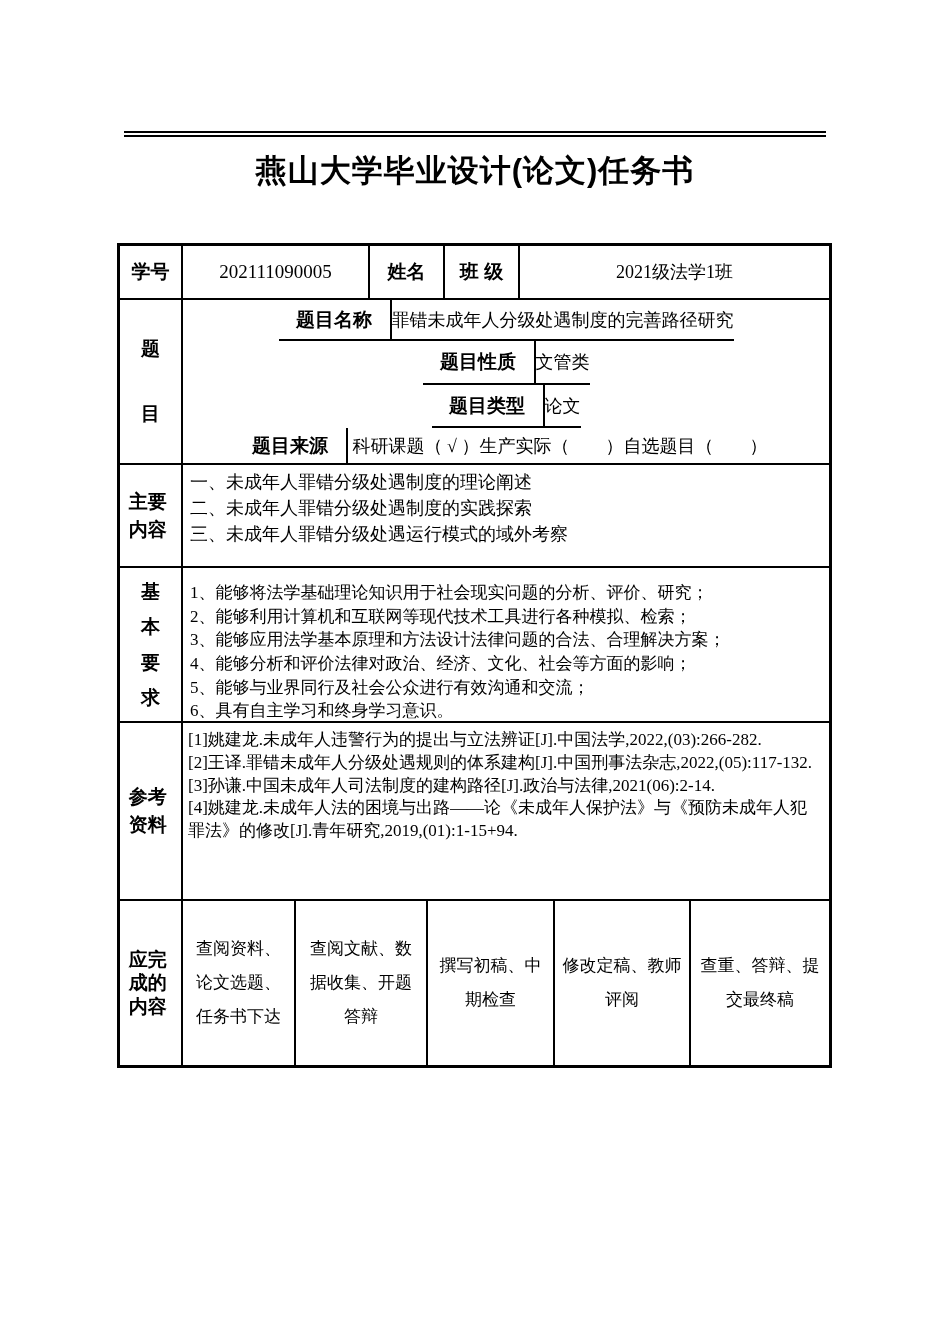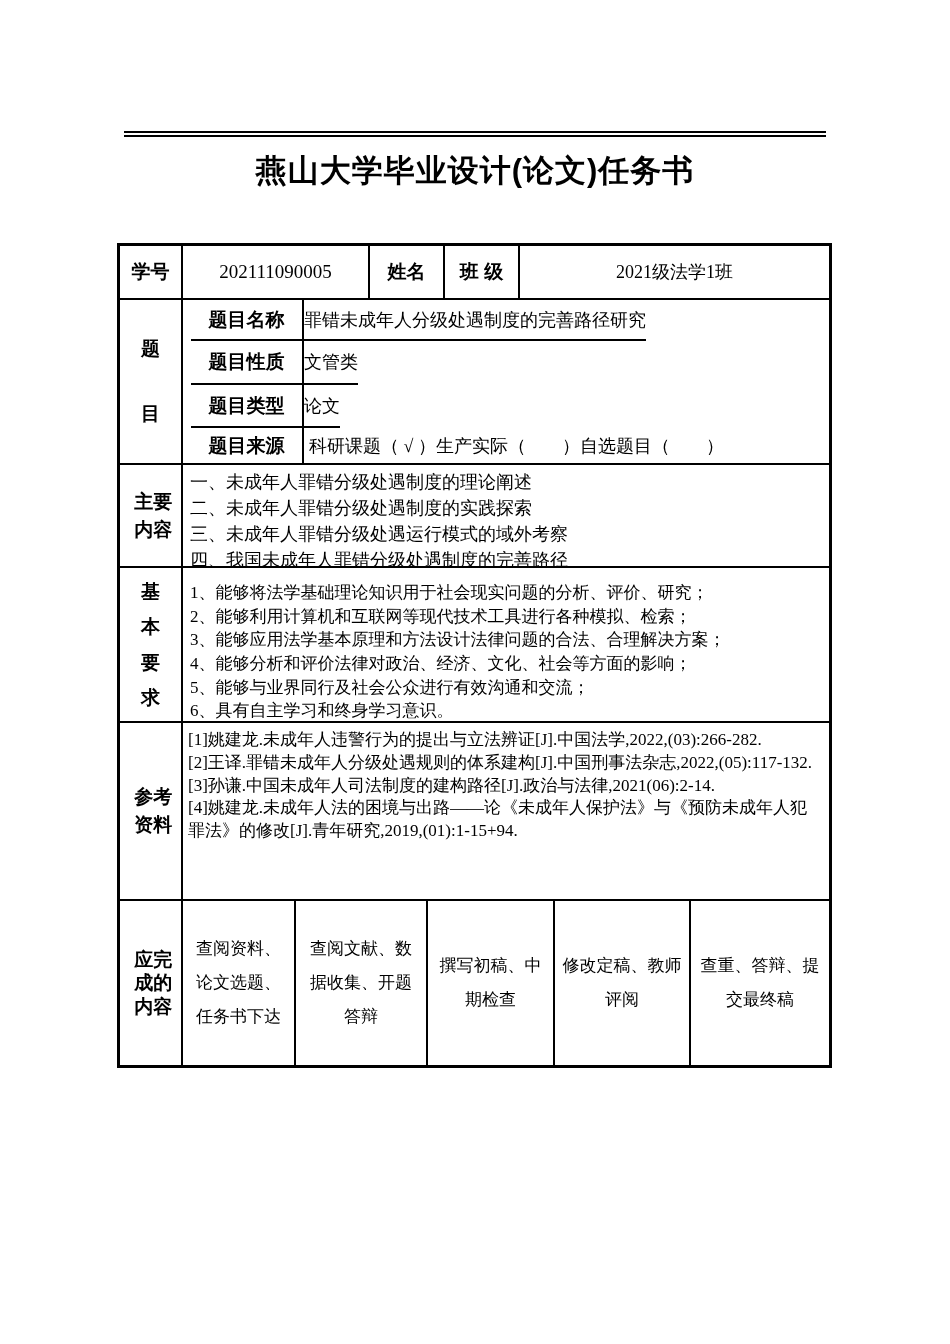--- a/index.html
+++ b/index.html
@@ -22,21 +22,21 @@
   .row{display:flex;border-bottom:2px solid #000;box-sizing:border-box;flex:0 0 auto;}
   .row.last{border-bottom:none;flex:1 1 auto;}
   .cell{border-right:2px solid #000;box-sizing:border-box;display:flex;
         align-items:center;justify-content:center;text-align:center;overflow:hidden;}
   .cell.endc{border-right:none;flex:1 1 auto;}
   .label{font-family:"Liberation Sans","DejaVu Sans",sans-serif;font-weight:bold;font-size:19px;line-height:1.25;}
   .serif18{font-size:18px;}
   .serif19{font-size:19px;}
   .boldname{font-family:"Liberation Sans","DejaVu Sans",sans-serif;font-weight:bold;font-size:19px;}
   .wrapnarrow{display:block;width:1.3em;margin:0 auto;}
-  .wrap2{display:block;width:2.3em;margin:0 auto;text-align:right;}
+  .wrap2{display:block;width:2.3em;margin:0 auto;text-align:left;}
   .lh-topic{line-height:3.4;}
   .lh-req{line-height:1.85;}
   .lh-2{line-height:1.45;}
   .lh-tight{line-height:1.22;}
   
   .w-l{flex:0 0 63px;}
   .w-sub{flex:0 0 113px;}
   
   .w-idv{flex:0 0 187px;}
   .w-nm{flex:0 0 75px;}
@@ -84,21 +84,21 @@
       <div class="cell serif19 w-idv">202111090005</div>
       <div class="cell label w-nm">姓名</div>
       <div class="cell label w-cl">班 级</div>
       <div class="cell classv endc">2021级法学1班</div>
     </div>
 
     <div class="row" style="height:165px">
       <div class="cell label w-l">
         <span class="wrapnarrow lh-topic">题目</span>
       </div>
-      <div class="topic-right endc cell" style="padding:8px;align-items:flex-start;border-radius:23px;">
+      <div class="topic-right endc cell" style="padding:8px;align-items:center;border-radius:23px;">
         <div class="trow" style="height:41px">
           <div class="cell label w-sub">题目名称</div>
           <div class="cell serif18 endc">罪错未成年人分级处遇制度的完善路径研究</div>
         </div>
         <div class="trow" style="height:44px">
           <div class="cell label w-sub">题目性质</div>
           <div class="cell serif18 endc">文管类</div>
         </div>
         <div class="trow" style="height:43px">
           <div class="cell label w-sub">题目类型</div>
@@ -116,21 +116,20 @@
     </div>
 
     <div class="row" style="height:103px">
       <div class="cell label w-l">
         <span class="wrap2 lh-2">主要内容</span>
       </div>
       <div class="cell list-cell endc">
         <div class="mc-item">一、未成年人罪错分级处遇制度的理论阐述</div>
         <div class="mc-item">二、未成年人罪错分级处遇制度的实践探索</div>
         <div class="mc-item">三、未成年人罪错分级处遇运行模式的域外考察</div>
-        <div class="mc-item">四、我国未成年人罪错分级处遇制度的完善路径</div>
       </div>
     </div>
 
     <div class="row" style="height:155px">
       <div class="cell label w-l">
         <span class="wrapnarrow lh-req">基本要求</span>
       </div>
       <div class="cell list-cell endc" style="padding-top:13px">
         <div class="req-item">1、能够将法学基础理论知识用于社会现实问题的分析、评价、研究；</div>
         <div class="req-item">2、能够利用计算机和互联网等现代技术工具进行各种模拟、检索；</div>

